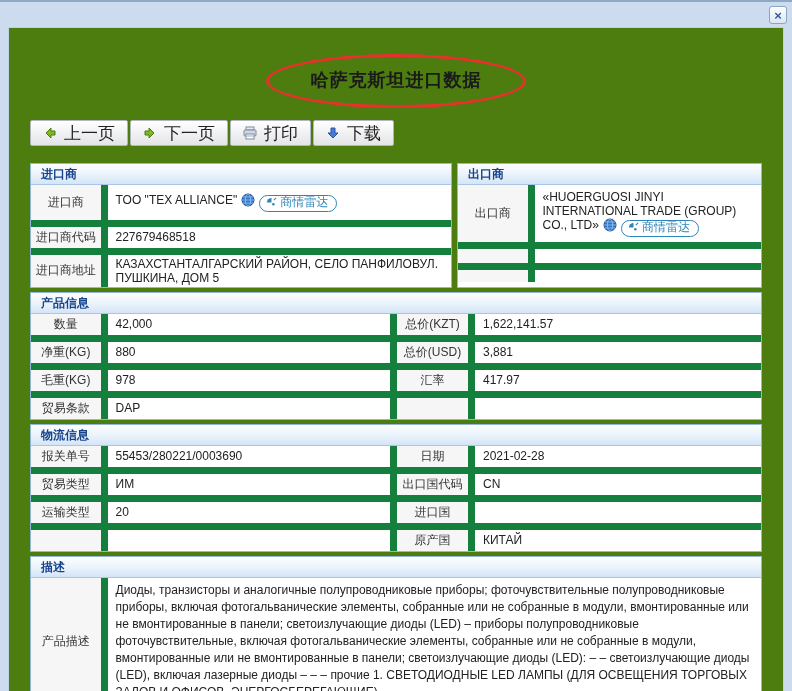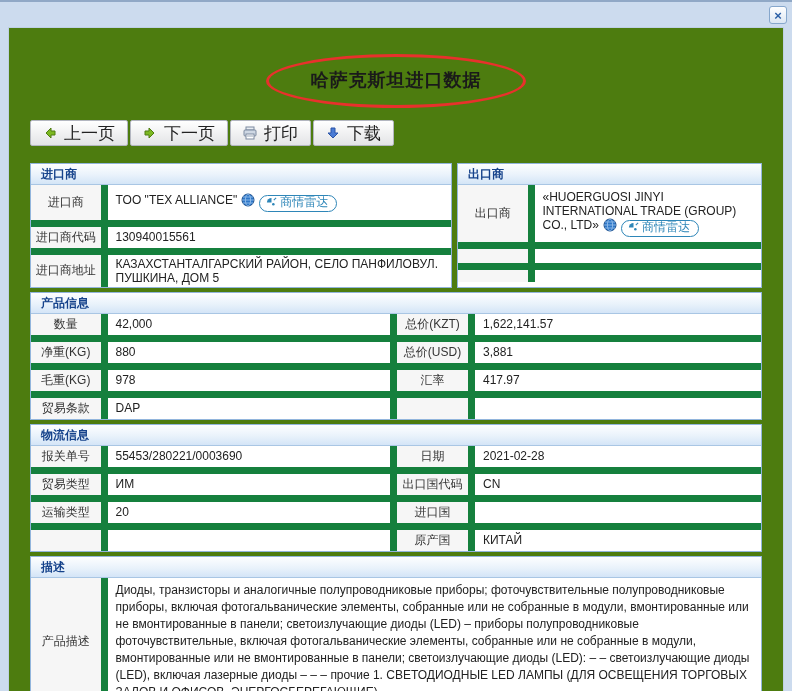--- a/index.html
+++ b/index.html
@@ -168,21 +168,21 @@
                       <path d="M1 6 A5 5 0 0 1 6 1 L6 6 Z" fill="#2e86b8"></path>
                       <circle cx="8" cy="8" r="1.4" fill="#2e86b8"></circle>
                       <path d="M8.5 3.5 L11 1" stroke="#2e86b8" stroke-width="1.2"></path>
                     </svg>
                     <span>商情雷达</span>
                   </span>
             </td>
           </tr>
           <tr class="h25">
             <td class="lbl">进口商代码</td>
-            <td class="val">130940015561</td>
+            <td class="val">227679468518</td>
           </tr>
           <tr class="h34">
             <td class="lbl">进口商地址</td>
             <td class="val">КАЗАХСТАНТАЛГАРСКИЙ РАЙОН, СЕЛО ПАНФИЛОВУЛ. ПУШКИНА, ДОМ 5</td>
           </tr>
         </tbody>
           </table>
       </div>
 
       <div class="section right">

